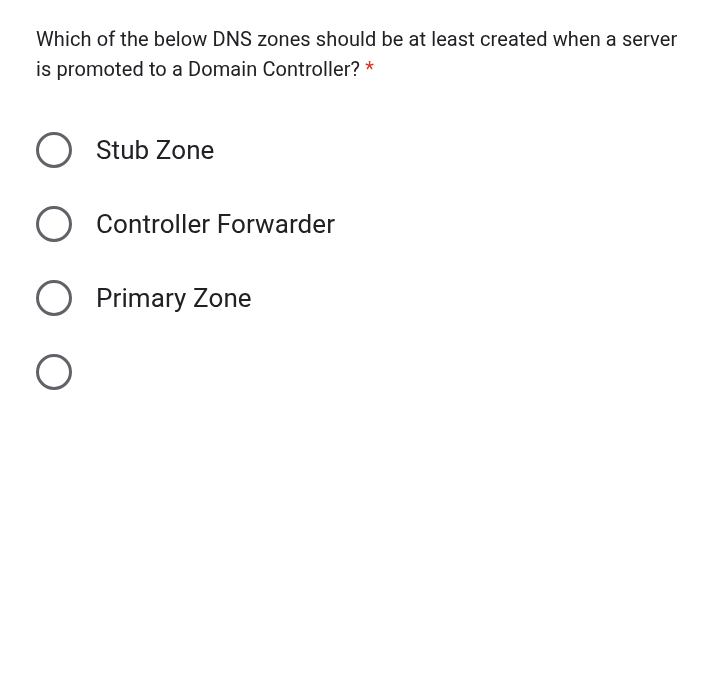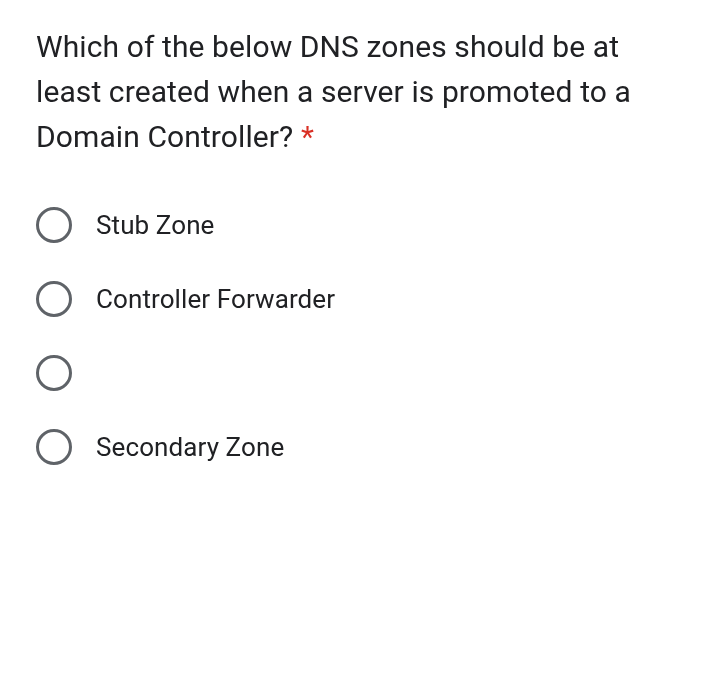--- a/index.html
+++ b/index.html
@@ -7,21 +7,21 @@
       padding: 0;
       box-sizing: border-box;
     }
     body {
       font-family: 'Google Sans', Roboto, Arial, sans-serif;
       background: #ffffff;
       padding: 24px 36px;
       width: 720px;
     }
     .question-text {
-      font-size: 30px;
+      font-size: 20px;
       line-height: 1.5;
       color: #202124;
       font-weight: 400;
       margin-bottom: 48px;
       letter-spacing: 0.1px;
     }
     .required-asterisk {
       color: #d93025;
     }
     .options-container {
@@ -65,19 +65,19 @@
     <span class="option-label">Stub Zone</span>
   </label>
 
   <label class="option-row">
     <span class="radio-circle"></span>
     <span class="option-label">Controller Forwarder</span>
   </label>
 
   <label class="option-row">
     <span class="radio-circle"></span>
+    <span class="option-label">Primary Zone</span>
   </label>
 
   <label class="option-row">
     <span class="radio-circle"></span>
-    <span class="option-label">Secondary Zone</span>
   </label>
 </div>
 
 </body></html>

